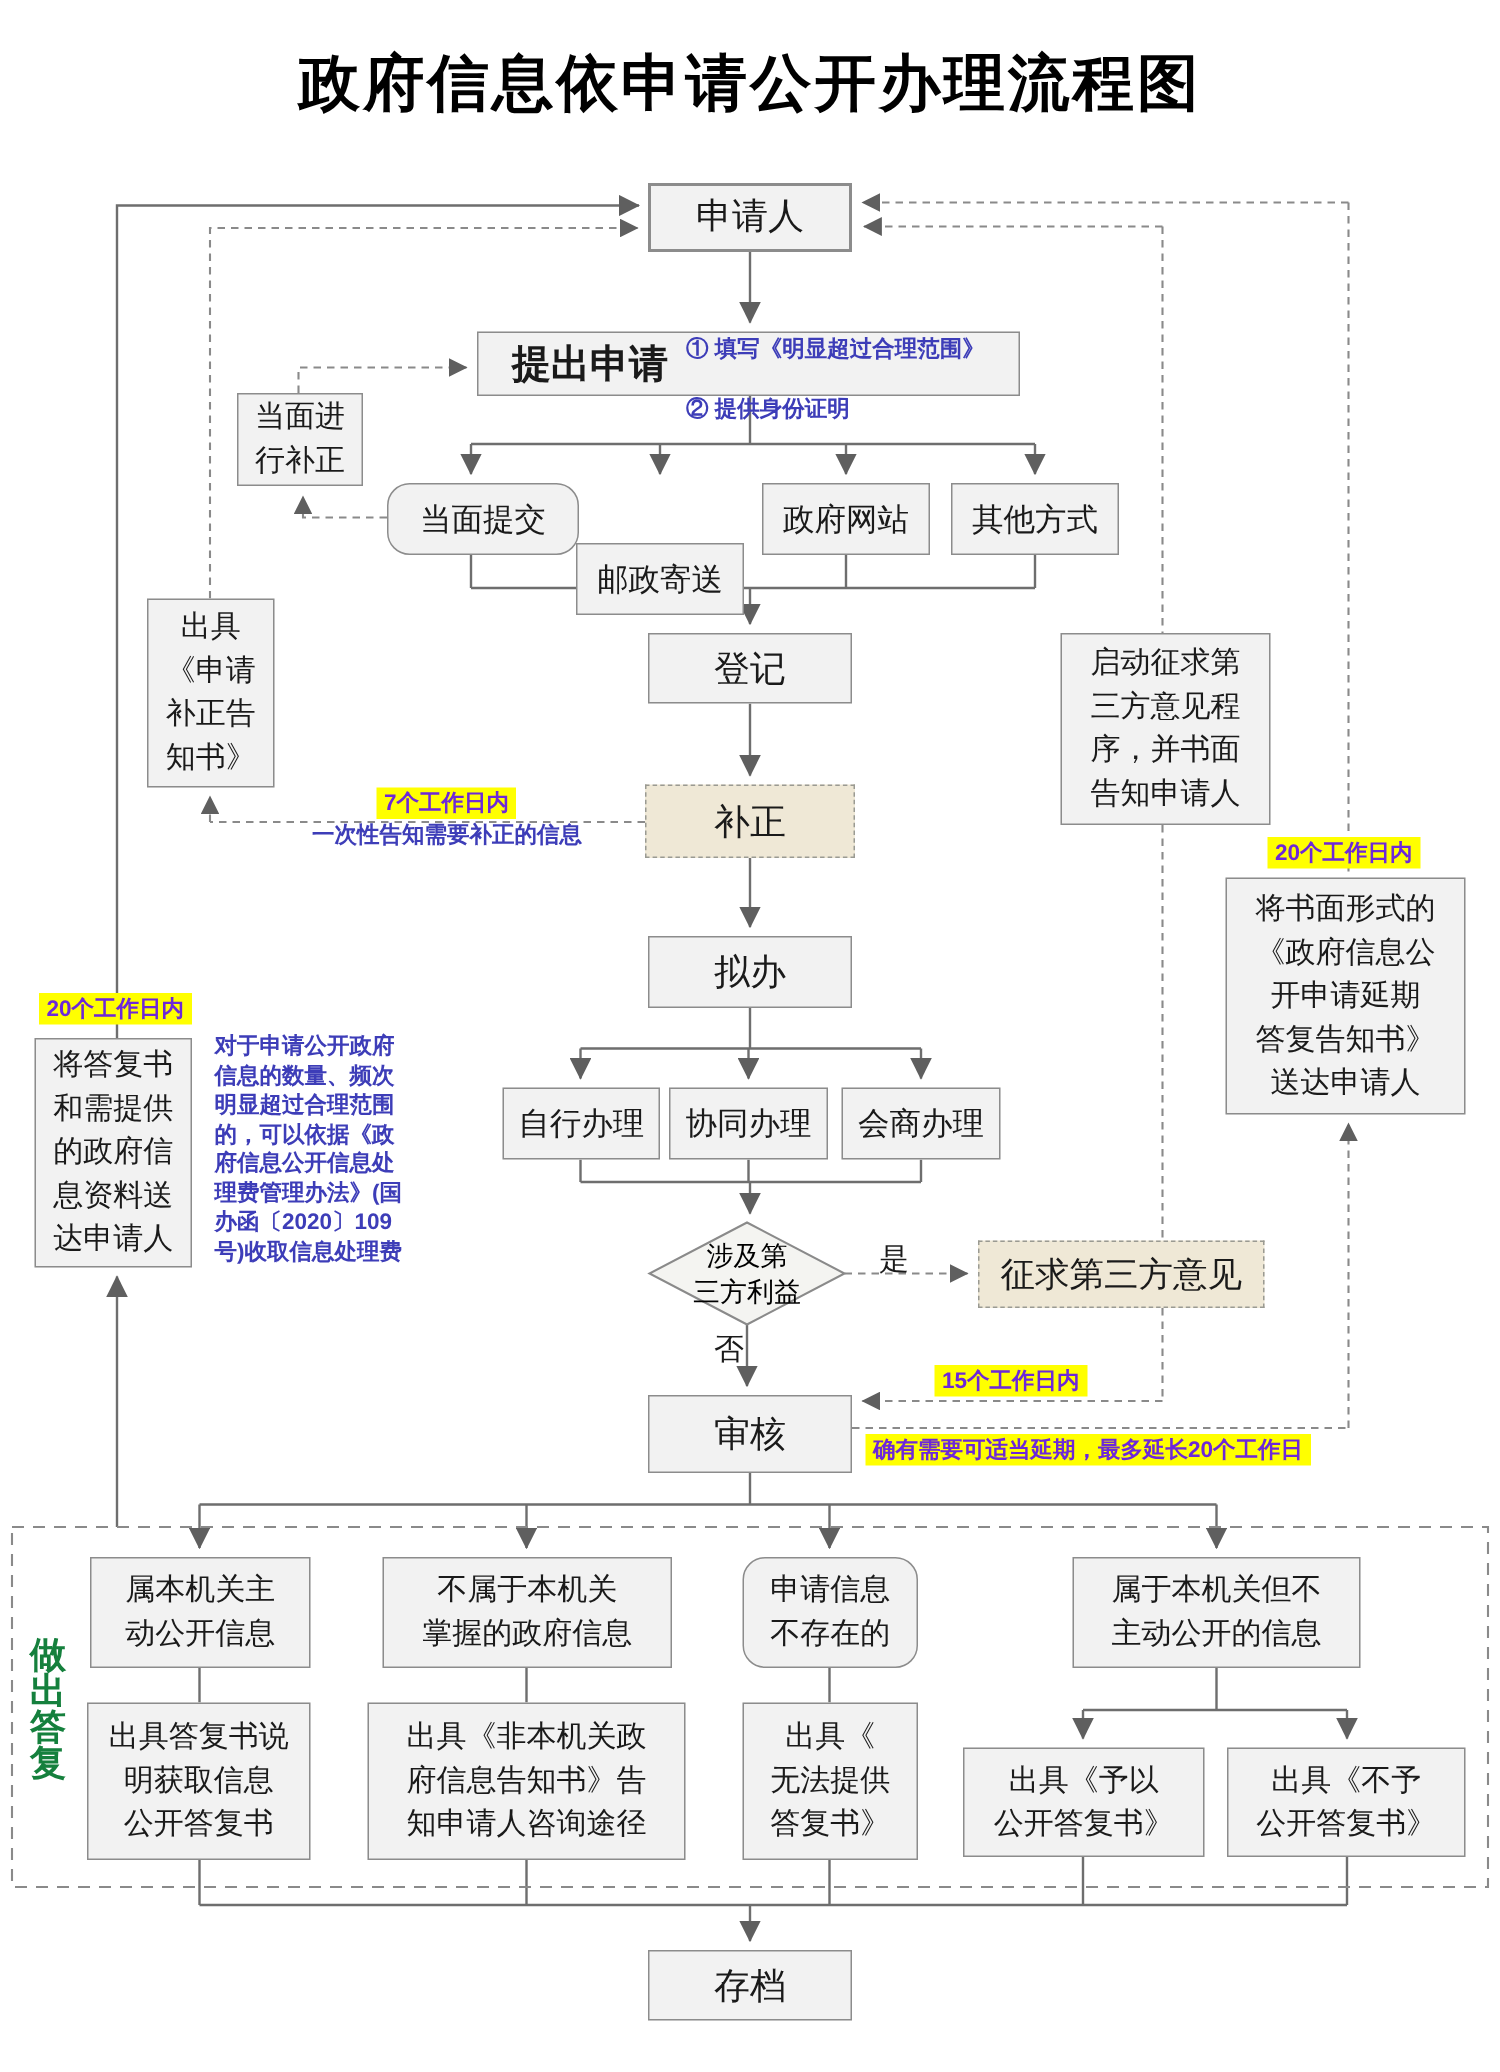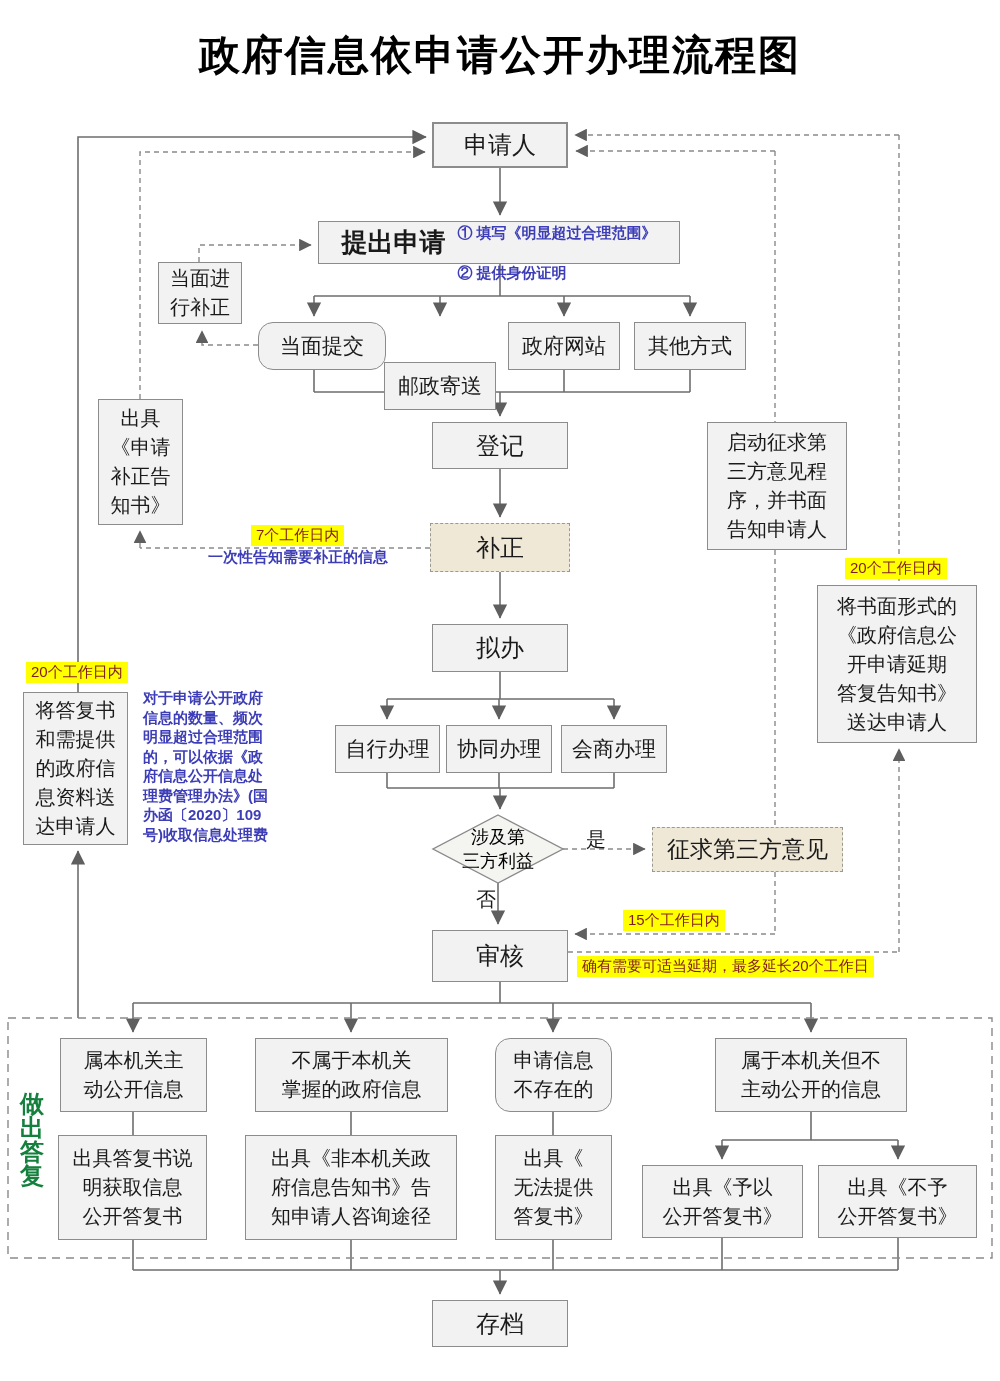--- a/index.html
+++ b/index.html
@@ -5,21 +5,21 @@
   html,body{margin:0;padding:0;background:#ffffff;}
   #canvas{position:relative;width:1000px;height:1381px;background:#ffffff;
           font-family:"Liberation Sans",sans-serif;overflow:hidden;}
   #wires{position:absolute;left:0;top:0;z-index:0;}
   .box{position:absolute;box-sizing:border-box;background:#f2f2f2;border:1px solid #8c8c8c;
        display:flex;align-items:center;justify-content:center;text-align:center;
        color:#1a1a1a;z-index:1;white-space:pre-line;}
   .kai{font-family:"Liberation Serif",serif;font-size:20px;line-height:29px;}
   .hei{font-family:"Liberation Sans",sans-serif;font-size:24px;font-weight:500;}
   .beige{background:#efe8d6;border:1.6px dashed #9a9a92;}
-  .ylabel{position:absolute;background:#ffff00;color:#7f1d1d;font-size:15px;font-weight:normal;
+  .ylabel{position:absolute;background:#ffff00;color:#6d28d9;font-size:15px;font-weight:bold;
           padding:1px 5px;z-index:2;white-space:nowrap;}
   .bluenote{position:absolute;color:#3d3db8;font-size:15px;font-weight:bold;z-index:2;
             white-space:pre-line;line-height:19.5px;}
   .freelabel{position:absolute;z-index:2;font-family:"Liberation Serif",serif;
              font-size:20px;color:#1a1a1a;}
   .diamond-text{position:absolute;z-index:1;display:flex;align-items:center;justify-content:center;
                 text-align:center;white-space:pre-line;}
   .vtext{position:absolute;z-index:2;font-weight:bold;font-size:24px;line-height:24px;
          width:26px;word-break:break-all;color:#15803d;}
   #title{position:absolute;left:0;top:28px;width:1000px;text-align:center;

